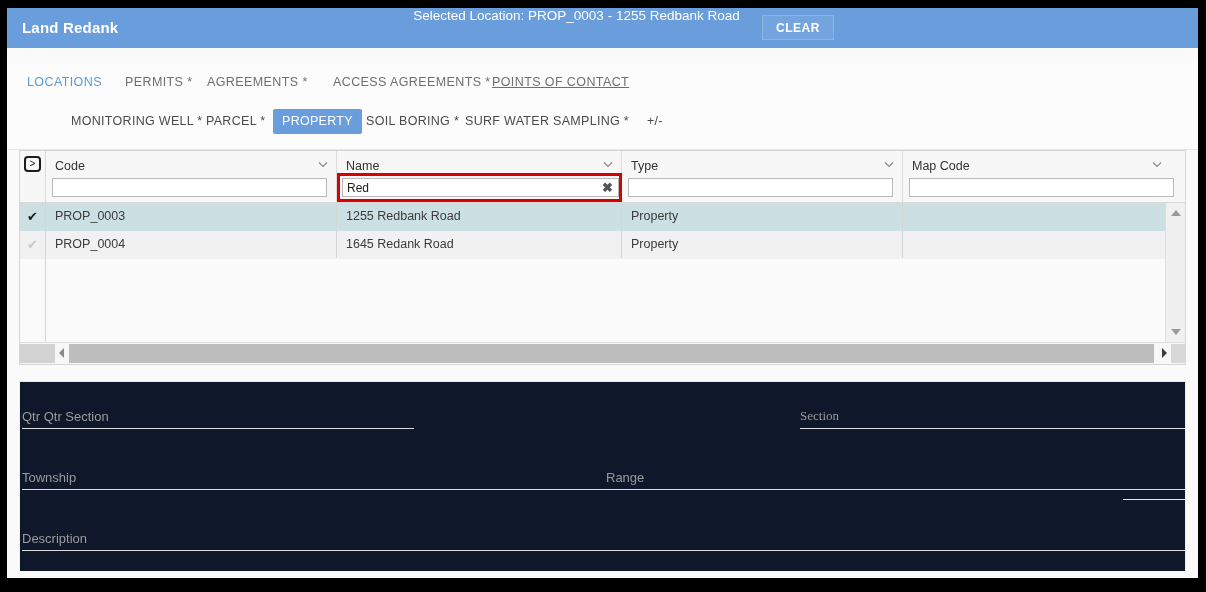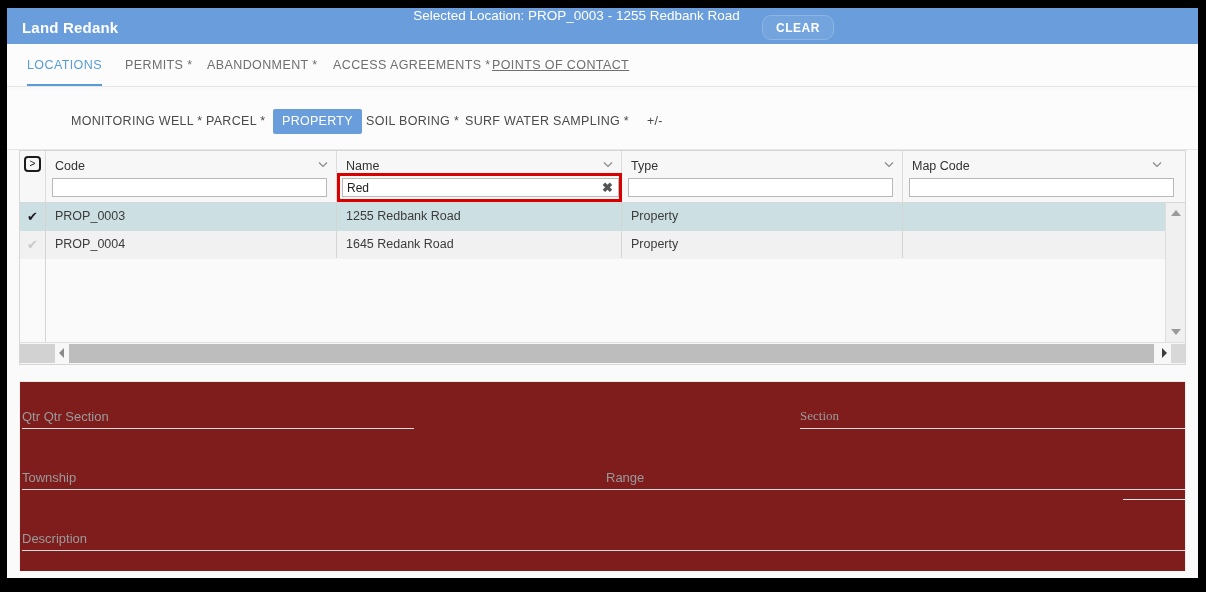--- a/index.html
+++ b/index.html
@@ -56,29 +56,29 @@
     width: 72px;
     height: 25px;
     line-height: 25px;
     text-align: center;
     font-size: 12px;
     font-weight: bold;
     letter-spacing: 0.5px;
     color: #ffffff;
     background: #74a4de;
     border: 1px solid #8cb5e4;
-    border-radius: 9px;
+    border-radius: 0;
     box-sizing: border-box;
     cursor: pointer;
   }
 
   
   #tabstrip {
     position: absolute;
-    left: 0; top: 36px;
+    left: 0; top: 53px;
     width: 1191px;
     height: 42px;
     background: #fcfcfc;
     border-bottom: 1px solid #e6e6e6;
   }
   .tab {
     position: absolute;
     top: 0;
     height: 42px;
     line-height: 42px;
@@ -374,21 +374,21 @@
     background: #d8d8d8;
   }
 
   
   #formarea {
     position: absolute;
     left: 12px;
     top: 373px;
     width: 1167px;
     height: 190px;
-    background: #7f1d1d;
+    background: #0f172a;
     border-top: 1px solid #e8e8e8;
     border-left: 1px solid #ededed;
     border-right: 1px solid #ededed;
     box-sizing: border-box;
   }
   .ffield {
     position: absolute;
     border-bottom: 1px solid #dcdcdc;
     box-sizing: border-box;
   }
@@ -409,21 +409,21 @@
 
   <div id="topbar">
     <div id="app-title">Land Redank</div>
     <div id="selected-location">Selected Location: PROP_0003 - 1255 Redbank Road</div>
     <div id="clear-button">CLEAR</div>
   </div>
 
   <div id="tabstrip">
     <div class="tab active" style="left:20px;">LOCATIONS</div>
     <div class="tab" style="left:118px;">PERMITS *</div>
-    <div class="tab" style="left:200px;">ABANDONMENT *</div>
+    <div class="tab" style="left:200px;">AGREEMENTS *</div>
     <div class="tab" style="left:326px;">ACCESS AGREEMENTS *</div>
     <div class="tab" style="left:485px;text-decoration:underline;">POINTS OF CONTACT</div>
   </div>
 
   <div id="typerow">
     <div id="type-label">Type:</div>
     <div class="type-chip" style="left:55px;"><span class="txt">MONITORING WELL *</span></div>
     <div class="type-chip" style="left:190px;"><span class="txt">PARCEL *</span></div>
     <div class="type-chip selected" style="left:266px;"><span class="txt">PROPERTY</span></div>
     <div class="type-chip" style="left:350px;"><span class="txt">SOIL BORING *</span></div>

